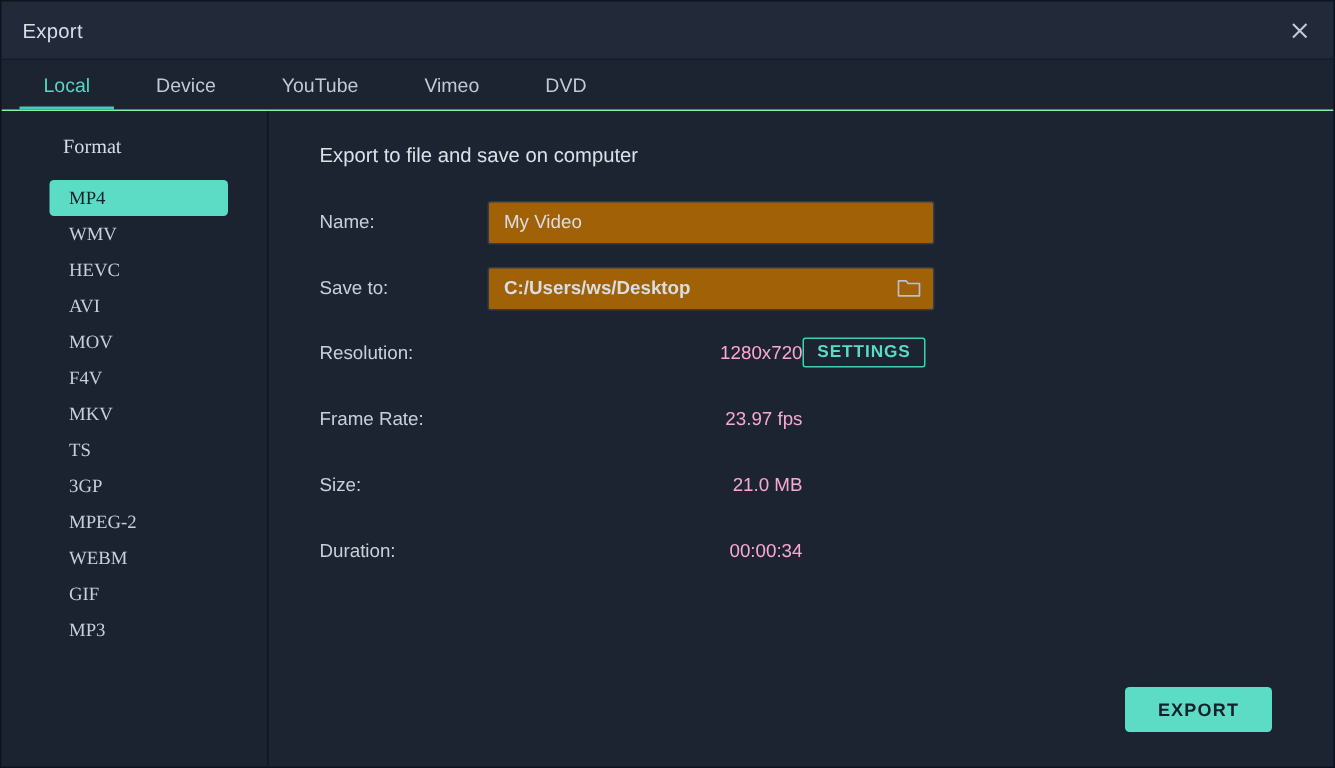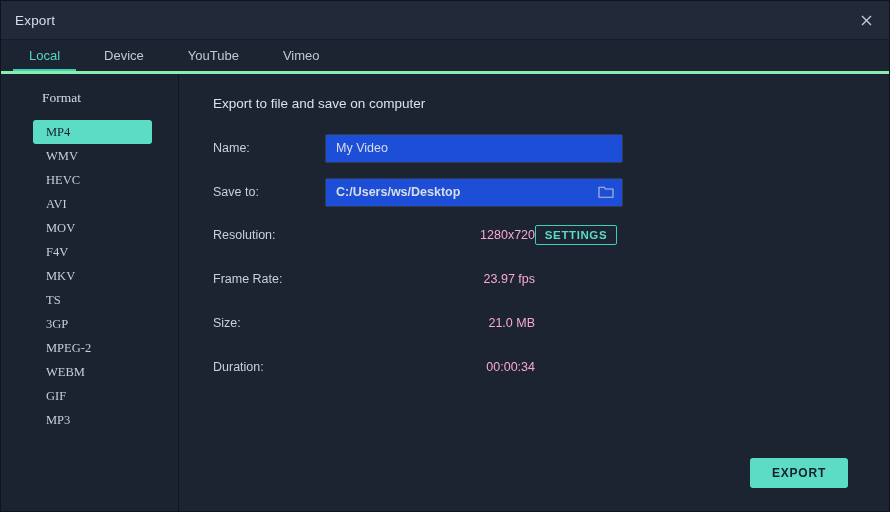--- a/index.html
+++ b/index.html
@@ -63,21 +63,21 @@
   .close-btn svg { display: block; }
 
   
   .tabbar {
     height: 34px;
     min-height: 34px;
     background: #1c2331;
     display: flex;
     align-items: stretch;
     padding-left: 6px;
-    border-bottom: 3px solid #86efac;
+    border-bottom: 1px solid #86efac;
     box-sizing: border-box;
   }
   .tab {
     position: relative;
     display: flex;
     align-items: center;
     padding: 0 22px;
     font-size: 13px;
     color: #c2c9d4;
     cursor: pointer;
@@ -167,21 +167,21 @@
   .field-label {
     width: 112px;
     min-width: 112px;
     font-size: 12.5px;
     color: #c9d0da;
   }
   .text-input {
     width: 298px;
     height: 29px;
     box-sizing: border-box;
-    background: #1d4ed8;
+    background: #a16207;
     border: 1px solid #323c4e;
     border-radius: 2px;
     color: #d9dee6;
     font-size: 12.5px;
     font-family: "Liberation Sans", sans-serif;
     padding: 0 10px;
     outline: none;
   }
   .path-wrap {
     position: relative;
@@ -270,20 +270,23 @@
     </div>
     <div class="tab">
       <span>Device</span>
     </div>
     <div class="tab">
       <span>YouTube</span>
     </div>
     <div class="tab">
       <span>Vimeo</span>
     </div>
+    <div class="tab">
+      <span>DVD</span>
+    </div>
   </div>
 
   <div class="body">
 
     <div class="sidebar">
       <div class="sidebar-title">Format</div>
       <ul class="format-list">
         <li class="format-item selected">
             <span>MP4</span>
           </li>

